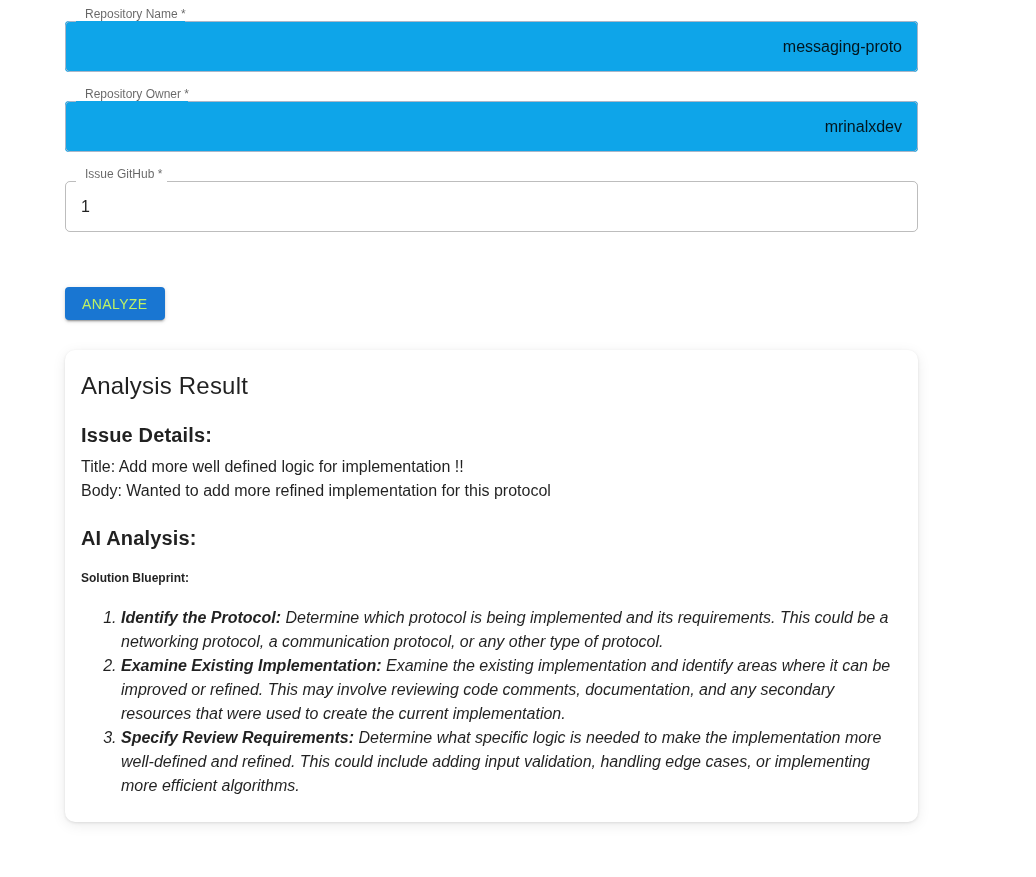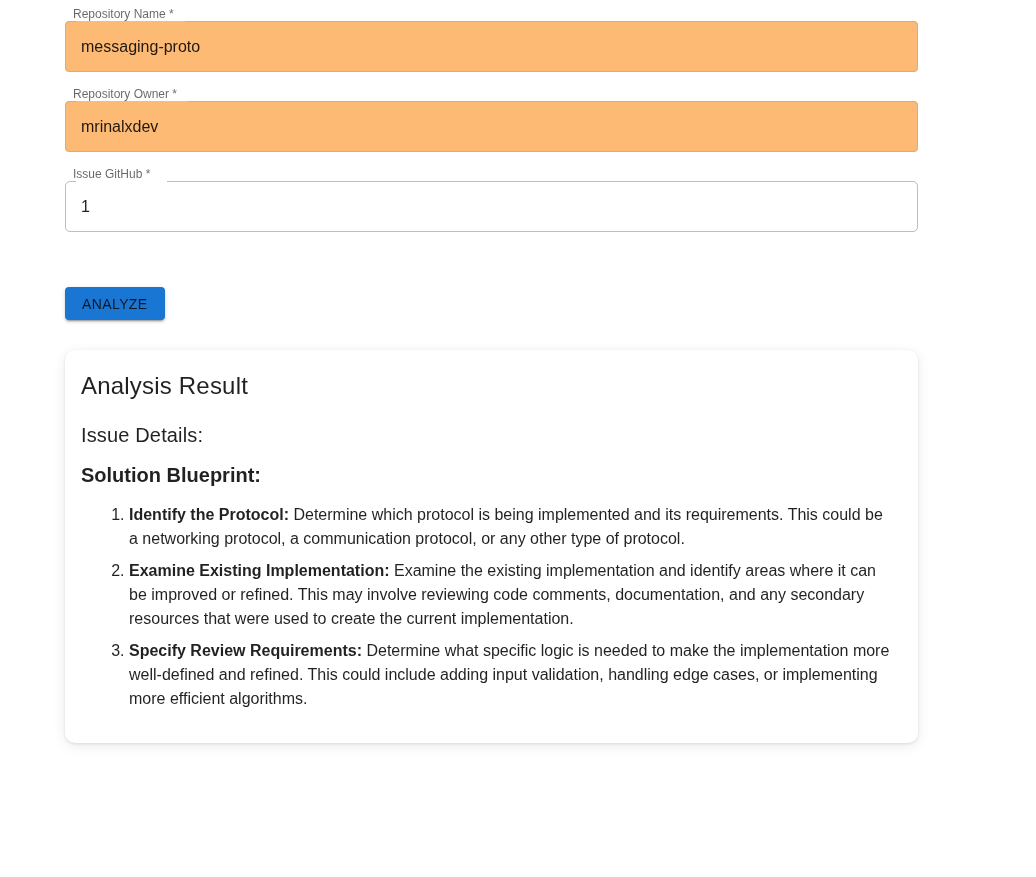--- a/index.html
+++ b/index.html
@@ -32,21 +32,21 @@
     height: 100%;
     border: none;
     outline: none;
     border-radius: 4px;
     padding: 0 16px;
     font-family: inherit;
     font-size: 16px;
     color: rgba(0,0,0,0.87);
     background: #ffffff;
   }
-  .tf.autofill input { background: #fdba74; }
+  .tf.autofill input { background: #0ea5e9; text-align: right; }
   .tf fieldset {
     position: absolute;
     left: 0; right: 0;
     top: -7px; bottom: 0;
     margin: 0;
     padding: 0 8px;
     border: 1px solid rgba(0,0,0,0.26);
     border-radius: 5px;
     pointer-events: none;
   }
@@ -57,36 +57,36 @@
     font-size: 12px;
     line-height: 14px;
     height: 14px;
     visibility: hidden;
     white-space: nowrap;
   }
   .tf legend span { padding: 0 4px; }
   .tf .tf-label {
     position: absolute;
     top: -13px;
-    left: 4px;
+    left: 16px;
     padding: 0 4px;
     font-size: 12px;
     line-height: 12px;
     color: rgba(0,0,0,0.6);
     white-space: nowrap;
     pointer-events: none;
   }
 
   
   .btn {
     display: inline-block;
     margin-top: 26px;
     padding: 9px 17px 8px 17px;
     background: #1976d2;
-    color: #0f172a;
+    color: #bef264;
     font-family: inherit;
     font-size: 14px;
     font-weight: 500;
     letter-spacing: 0.4px;
     border: none;
     border-radius: 4px;
     cursor: pointer;
     box-shadow: 0 3px 1px -2px rgba(0,0,0,0.2), 0 2px 2px 0 rgba(0,0,0,0.14), 0 1px 5px 0 rgba(0,0,0,0.12);
   }
 
@@ -100,46 +100,46 @@
   }
   .card h1 {
     margin: 6px 0 0 0;
     font-size: 24px;
     font-weight: 400;
     letter-spacing: 0.2px;
   }
   .card h2 {
     margin: 24px 0 8px 0;
     font-size: 20px;
-    font-weight: 400;
+    font-weight: 700;
     letter-spacing: 0.15px;
   }
   .card .line {
     font-size: 16px;
     line-height: 24px;
     margin: 0;
   }
   .card p.body-para {
     font-size: 16px;
     line-height: 24px;
     margin: 16px 0;
   }
   .card p.bold-para {
-    font-size: 20px;
+    font-size: 12px;
     line-height: 24px;
     font-weight: 700;
     margin: 16px 0;
   }
   .card ol {
     margin: 16px 0 0 0;
     padding-left: 40px;
     font-size: 16px;
     line-height: 24px;
   }
-  .card ol li { margin: 8px; }
+  .card ol li { margin: 0; font-style: italic; }
   .card ol li b { font-weight: 700; }
 </style>
 </head>
 <body>
 
 <div class="container">
 
   
   <div class="tf autofill">
     <input type="text" value="messaging-proto" style="">
@@ -167,21 +167,24 @@
     <span class="tf-label">Issue GitHub *</span>
   </div>
 
   <button class="btn">ANALYZE</button>
 
   
   <div class="card">
     <h1>Analysis Result</h1>
 
     <h2>Issue Details:</h2>
-
+    <p class="line">Title: Add more well defined logic for implementation !!</p>
+    <p class="line">Body: Wanted to add more refined implementation for this protocol</p>
+
+    <h2>AI Analysis:</h2>
 
     <p class="bold-para">Solution Blueprint:</p>
 
     <ol>
       <li>
         <b>Identify the Protocol:</b>
         <span>Determine which protocol is being implemented and its requirements. This could be a networking protocol, a communication protocol, or any other type of protocol.</span>
       </li>
       <li>
         <b>Examine Existing Implementation:</b>

